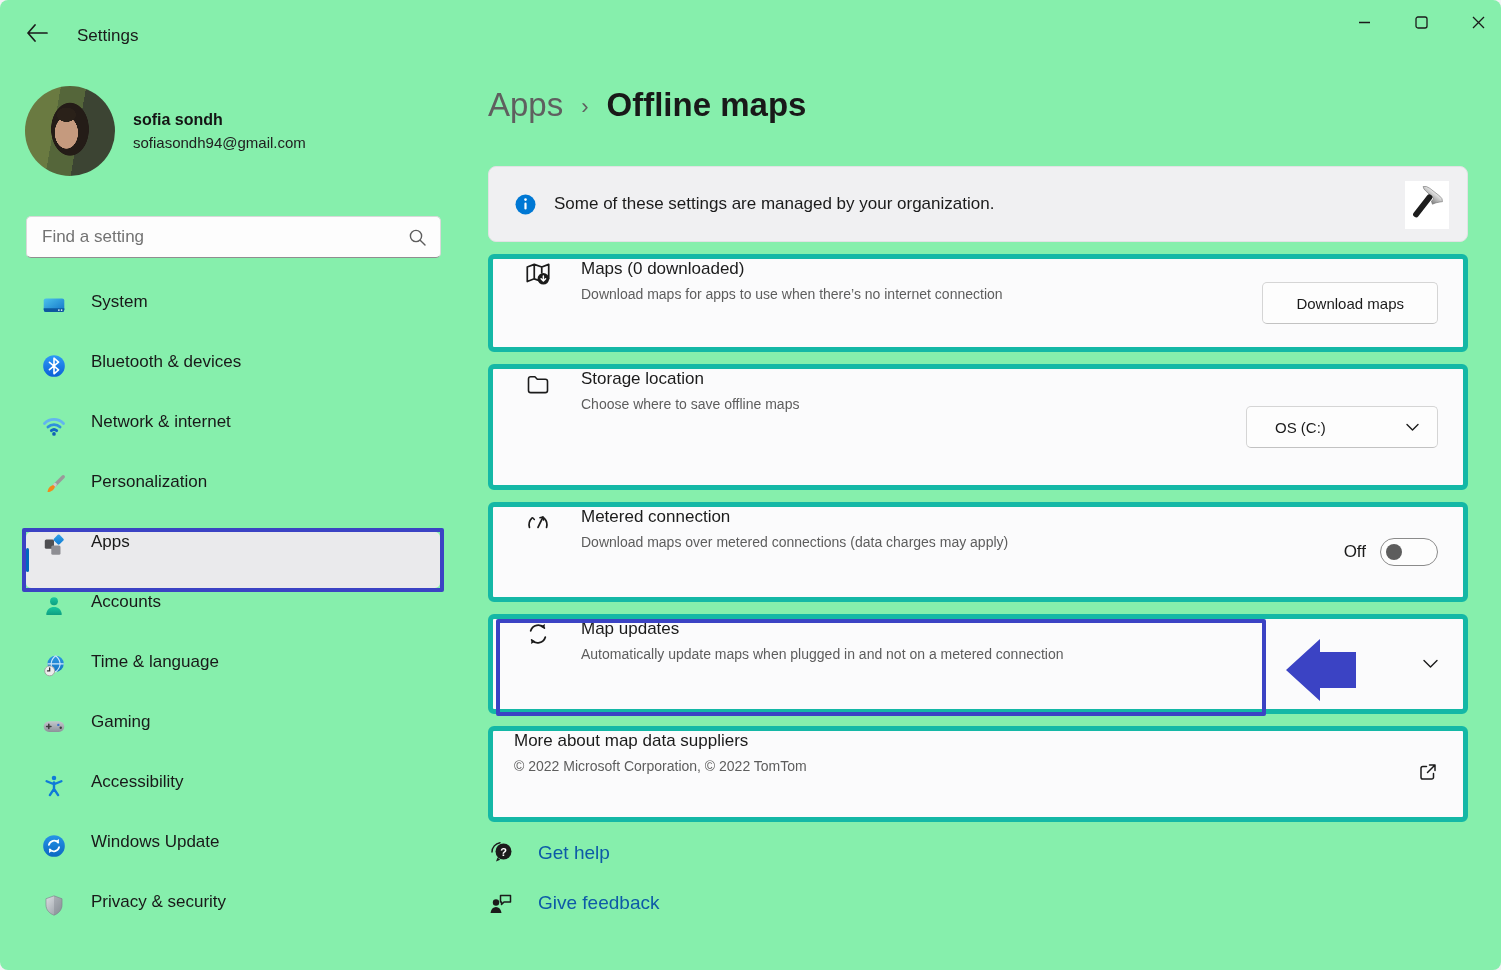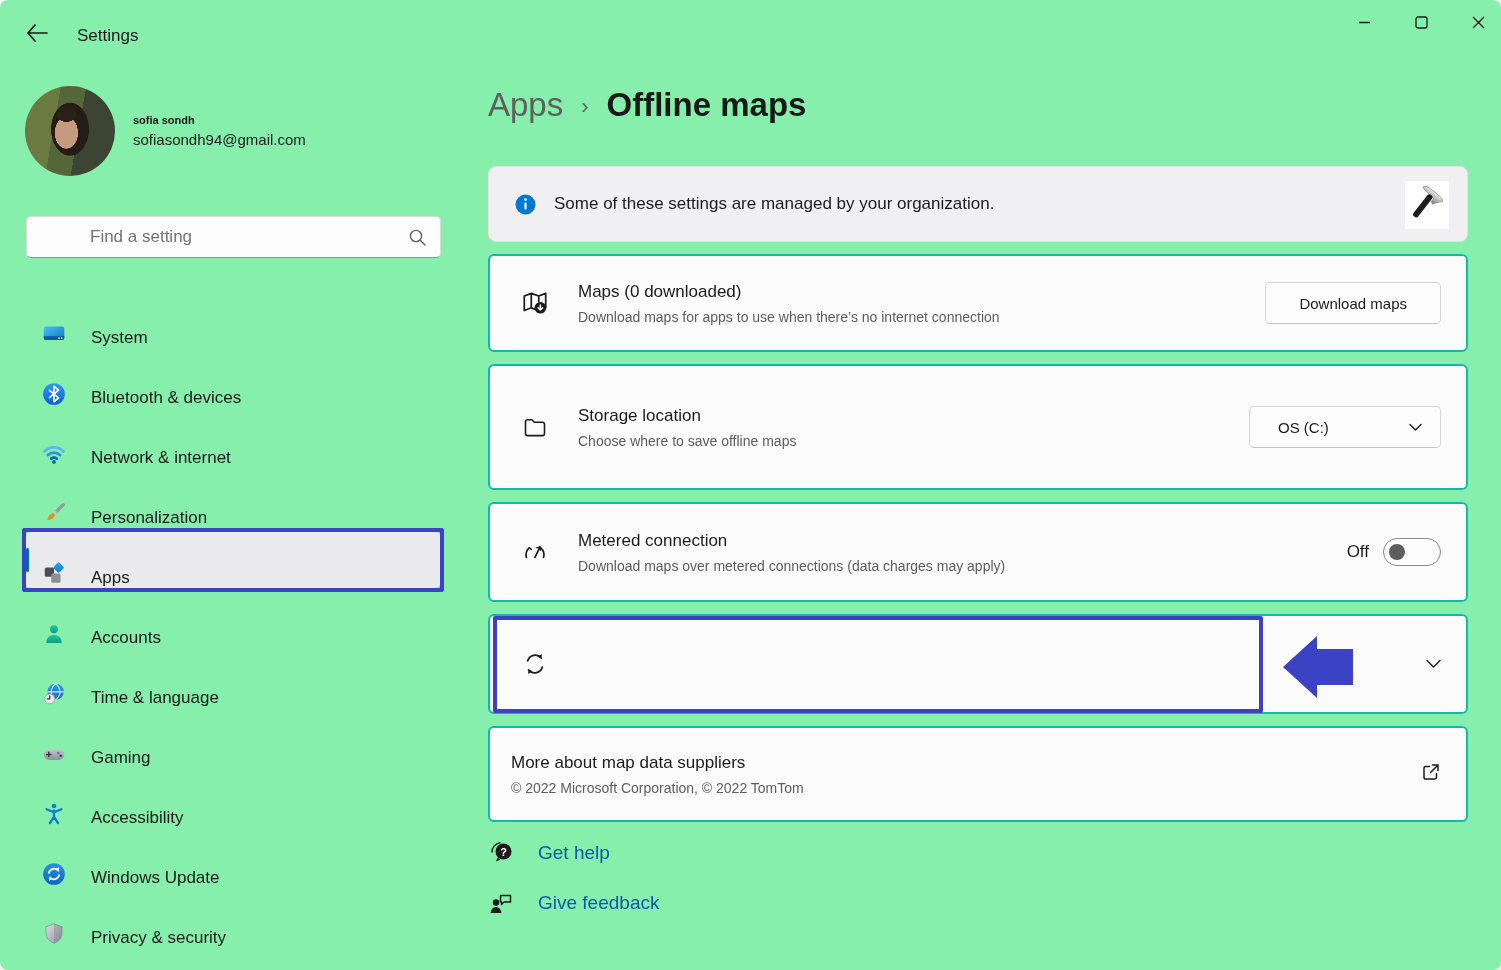--- a/index.html
+++ b/index.html
@@ -26,32 +26,32 @@
   .profile { position:absolute; left:25px; top:30px; display:flex; align-items:center; }
   .avatar {
     width:90px; height:90px; border-radius:50%; flex:none; overflow:hidden;
     background:
       radial-gradient(ellipse 16px 12px at 46% 32%, #2a2119 0 58%, transparent 60%),
       radial-gradient(ellipse 19px 26px at 46% 52%, #c59a7e 0 60%, transparent 62%),
       radial-gradient(ellipse 30px 42px at 50% 48%, #241c17 0 62%, transparent 64%),
       linear-gradient(100deg, #6a7a41 0 34%, #55663a 34% 58%, #3c4433 58% 100%);
   }
   .profile-text { margin-left:18px; }
-  .profile-name { font-size:11px; font-weight:700; color:#141414; }
+  .profile-name { font-size:16px; font-weight:700; color:#141414; }
   .profile-email { font-size:15px; color:#202020; margin-top:5px; }
 
   .search-box { position:absolute; left:26px; top:160px; width:415px; height:42px;
     background:#fdfdfd; border:1px solid #d9d9d9; border-bottom-color:#8f8f8f; border-radius:5px;
-    display:flex; align-items:center;padding-left:48px; }
+    display:flex; align-items:center; }
   .search-input { flex:1; border:none; outline:none; background:transparent; font-family:"Liberation Sans",sans-serif; font-size:17px; color:#1b1b1b; padding:0 8px 0 15px; }
   .search-input::placeholder { color:#737373; }
   .search-glyph { margin-right:14px; flex:none; display:flex; }
 
   .nav { position:absolute; left:26px; top:236px; width:414px; }
-  .nav-item { position:relative; height:56px; margin-bottom:4px; display:flex; align-items:flex-end; border-radius:5px; cursor:pointer; }
+  .nav-item { position:relative; height:56px; margin-bottom:4px; display:flex; align-items:flex-start; border-radius:5px; cursor:pointer; }
   .nav-item.selected { background:#eaeaec; }
   .nav-icon { width:28px; height:28px; margin-left:14px; flex:none; display:flex; align-items:center; justify-content:center; }
   .nav-label { margin-left:23px; font-size:17px; color:#191919; }
   .select-pill { position:absolute; left:0; top:16px; width:3px; height:24px; border-radius:2px; background:#0067c0; }
   .annot-box-apps { position:absolute; left:-4px; top:-4px; right:-4px; bottom:-4px; border:4px solid var(--accent); border-radius:2px; pointer-events:none; z-index:5; }
 
   
   .main { position:absolute; left:488px; top:56px; width:980px; bottom:0; }
   .breadcrumb { position:absolute; left:0; top:30px; display:flex; align-items:center; }
   .crumb-parent { font-size:33px; color:#5f5f5f; cursor:pointer; }
@@ -59,22 +59,22 @@
   .crumb-current { font-size:33px; font-weight:700; color:#191919; }
 
   .banner { position:absolute; left:0; top:110px; width:980px; height:76px;
     background:#f0f0f2; border:1px solid #e2e2e4; border-radius:8px;
     display:flex; align-items:center; }
   .banner-info-icon { margin-left:26px; flex:none; display:flex; }
   .banner-text { margin-left:18px; font-size:17px; color:#1b1b1b; }
   .banner-hammer { position:absolute; right:18px; top:14px; width:44px; height:48px; background:#ffffff; display:flex; align-items:center; justify-content:center; }
 
   .cards { position:absolute; left:0; top:198px; width:980px; }
-  .card { position:relative; background:#fbfbfc; border:2px solid #14b8a6; border-radius:6px;
-    display:flex; align-items:center; margin-bottom:12px; }
+  .card { position:relative; background:#fbfbfc; border:5px solid #14b8a6; border-radius:6px;
+    display:flex; margin-bottom:12px; }
   .card-icon { width:30px; height:30px; margin-left:30px; flex:none; display:flex; align-items:center; justify-content:center; }
   .card-text { margin-left:28px; }
   .card.no-icon .card-text { margin-left:21px; }
   .card-title { font-size:17px; color:#1b1b1b; }
   .card-sub { font-size:14px; color:#5d5d5d; margin-top:7px; }
   .card-right { margin-left:auto; margin-right:25px; display:flex; align-items:center; }
 
   .btn { height:42px; padding:0 33px; background:#fdfdfd; border:1px solid #d5d5d5; border-bottom-color:#c2c2c2; border-radius:5px; font-family:"Liberation Sans",sans-serif; font-size:15px; color:#1a1a1a; cursor:pointer; }
   .dropdown { height:42px; min-width:192px; padding:0 18px 0 28px; background:#fdfdfd; border:1px solid #d5d5d5; border-bottom-color:#c2c2c2; border-radius:5px; display:flex; align-items:center; justify-content:space-between; cursor:pointer; }
   .dropdown-value { font-size:15px; color:#1a1a1a; margin-right:26px; }
@@ -428,20 +428,24 @@
 
       <div class="card" style="height:100px;">
         <span class="card-icon">
           <svg width="30" height="30" viewBox="0 0 28 28">
               <path d="M7.2 11 a7.4 7.4 0 0 1 12.7-2.6" stroke="#1b1b1b" stroke-width="1.7" fill="none" stroke-linecap="round"></path>
               <path d="M20.4 4.6 l-.3 4.2-3.9-1.5 z" fill="#1b1b1b"></path>
               <path d="M20.8 17 a7.4 7.4 0 0 1-12.7 2.6" stroke="#1b1b1b" stroke-width="1.7" fill="none" stroke-linecap="round"></path>
               <path d="M7.6 23.4 l.3-4.2 3.9 1.5 z" fill="#1b1b1b"></path>
             </svg>
         </span>
+        <div class="card-text">
+          <div class="card-title">Map updates</div>
+          <div class="card-sub">Automatically update maps when plugged in and not on a metered connection</div>
+        </div>
         <div class="card-right">
           <button class="chevron-btn">
             <span>
               <svg width="15" height="10" viewBox="0 0 15 10">
                   <path d="M1 1.5 l6.5 6.5 6.5-6.5" stroke="#1b1b1b" stroke-width="1.4" fill="none" stroke-linecap="round" stroke-linejoin="round"></path>
                 </svg>
             </span>
           </button>
         </div>
         <span class="annot-box-update"></span>

